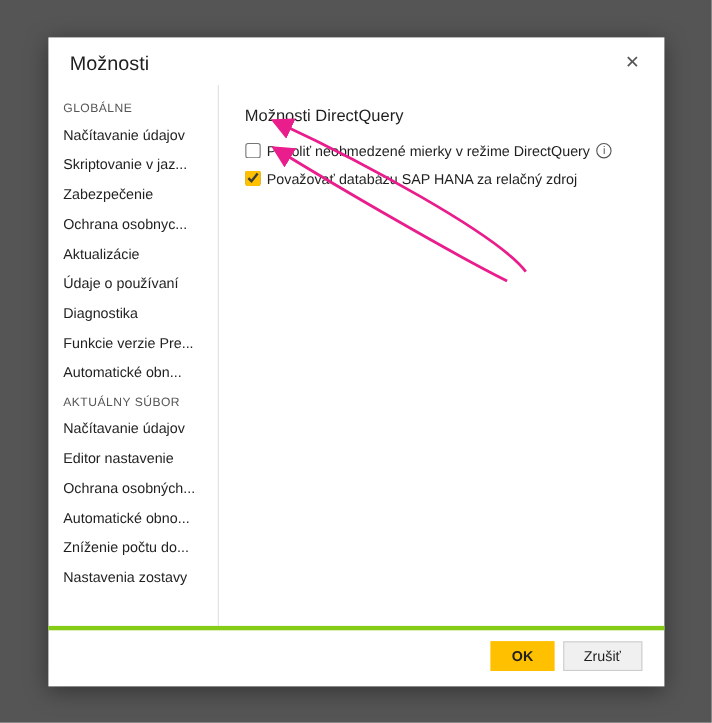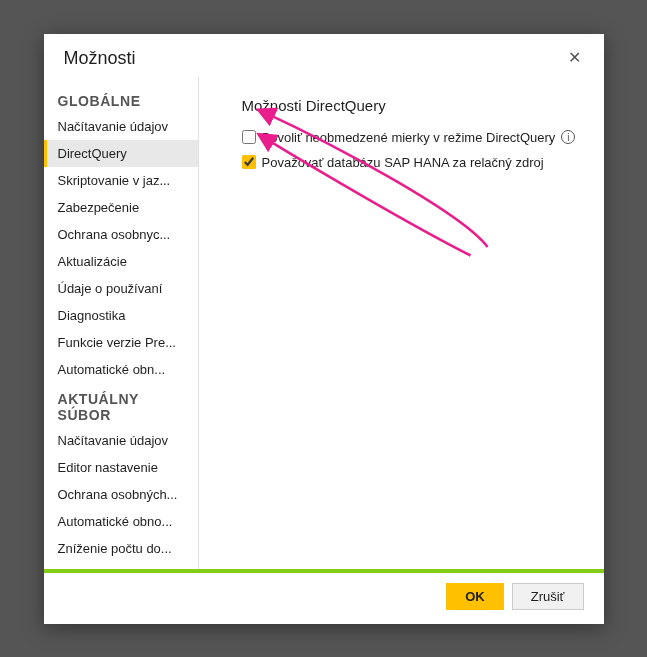--- a/index.html
+++ b/index.html
@@ -49,22 +49,22 @@
       overflow: hidden;
     }
     .sidebar {
       width: 155px;
       border-right: 1px solid #e0e0e0;
       overflow-y: auto;
       padding-top: 8px;
       flex-shrink: 0;
     }
     .sidebar-section-label {
-      font-size: 14px;
-      font-weight: 700;
+      font-size: 11px;
+      font-weight: 400;
       color: #555;
       padding: 8px 14px 4px 14px;
       letter-spacing: 0.04em;
     }
     .sidebar-item {
       padding: 6px 14px;
       cursor: pointer;
       color: #1f1f1f;
       font-size: 13px;
       white-space: nowrap;
@@ -74,21 +74,20 @@
     .sidebar-item.active {
       background: #e8e8e8;
       border-left: 3px solid #ffc000;
       padding-left: 11px;
     }
     .main-content {
       flex: 1;
       padding: 20px 24px;
       overflow-y: auto;
       position: relative;
-      margin-left: 19px;
     }
     .section-title {
       font-size: 15px;
       font-weight: 400;
       color: #1f1f1f;
       margin-bottom: 16px;
     }
     .option-row {
       display: flex;
       align-items: center;
@@ -154,21 +153,20 @@
 <div class="dialog">
   <div class="dialog-titlebar">
     <span class="dialog-title">Možnosti</span>
     <button class="close-btn">✕</button>
   </div>
 
   <div class="dialog-body">
     <div class="sidebar">
       <div class="sidebar-section-label">GLOBÁLNE</div>
       <div class="sidebar-item">Načítavanie údajov</div>
-      <div class="sidebar-item active">DirectQuery</div>
       <div class="sidebar-item">Skriptovanie v jaz...</div>
       <div class="sidebar-item">Zabezpečenie</div>
       <div class="sidebar-item">Ochrana osobnyc...</div>
       <div class="sidebar-item">Aktualizácie</div>
       <div class="sidebar-item">Údaje o používaní</div>
       <div class="sidebar-item">Diagnostika</div>
       <div class="sidebar-item">Funkcie verzie Pre...</div>
       <div class="sidebar-item">Automatické obn...</div>
 
       <div class="sidebar-section-label">AKTUÁLNY SÚBOR</div>

